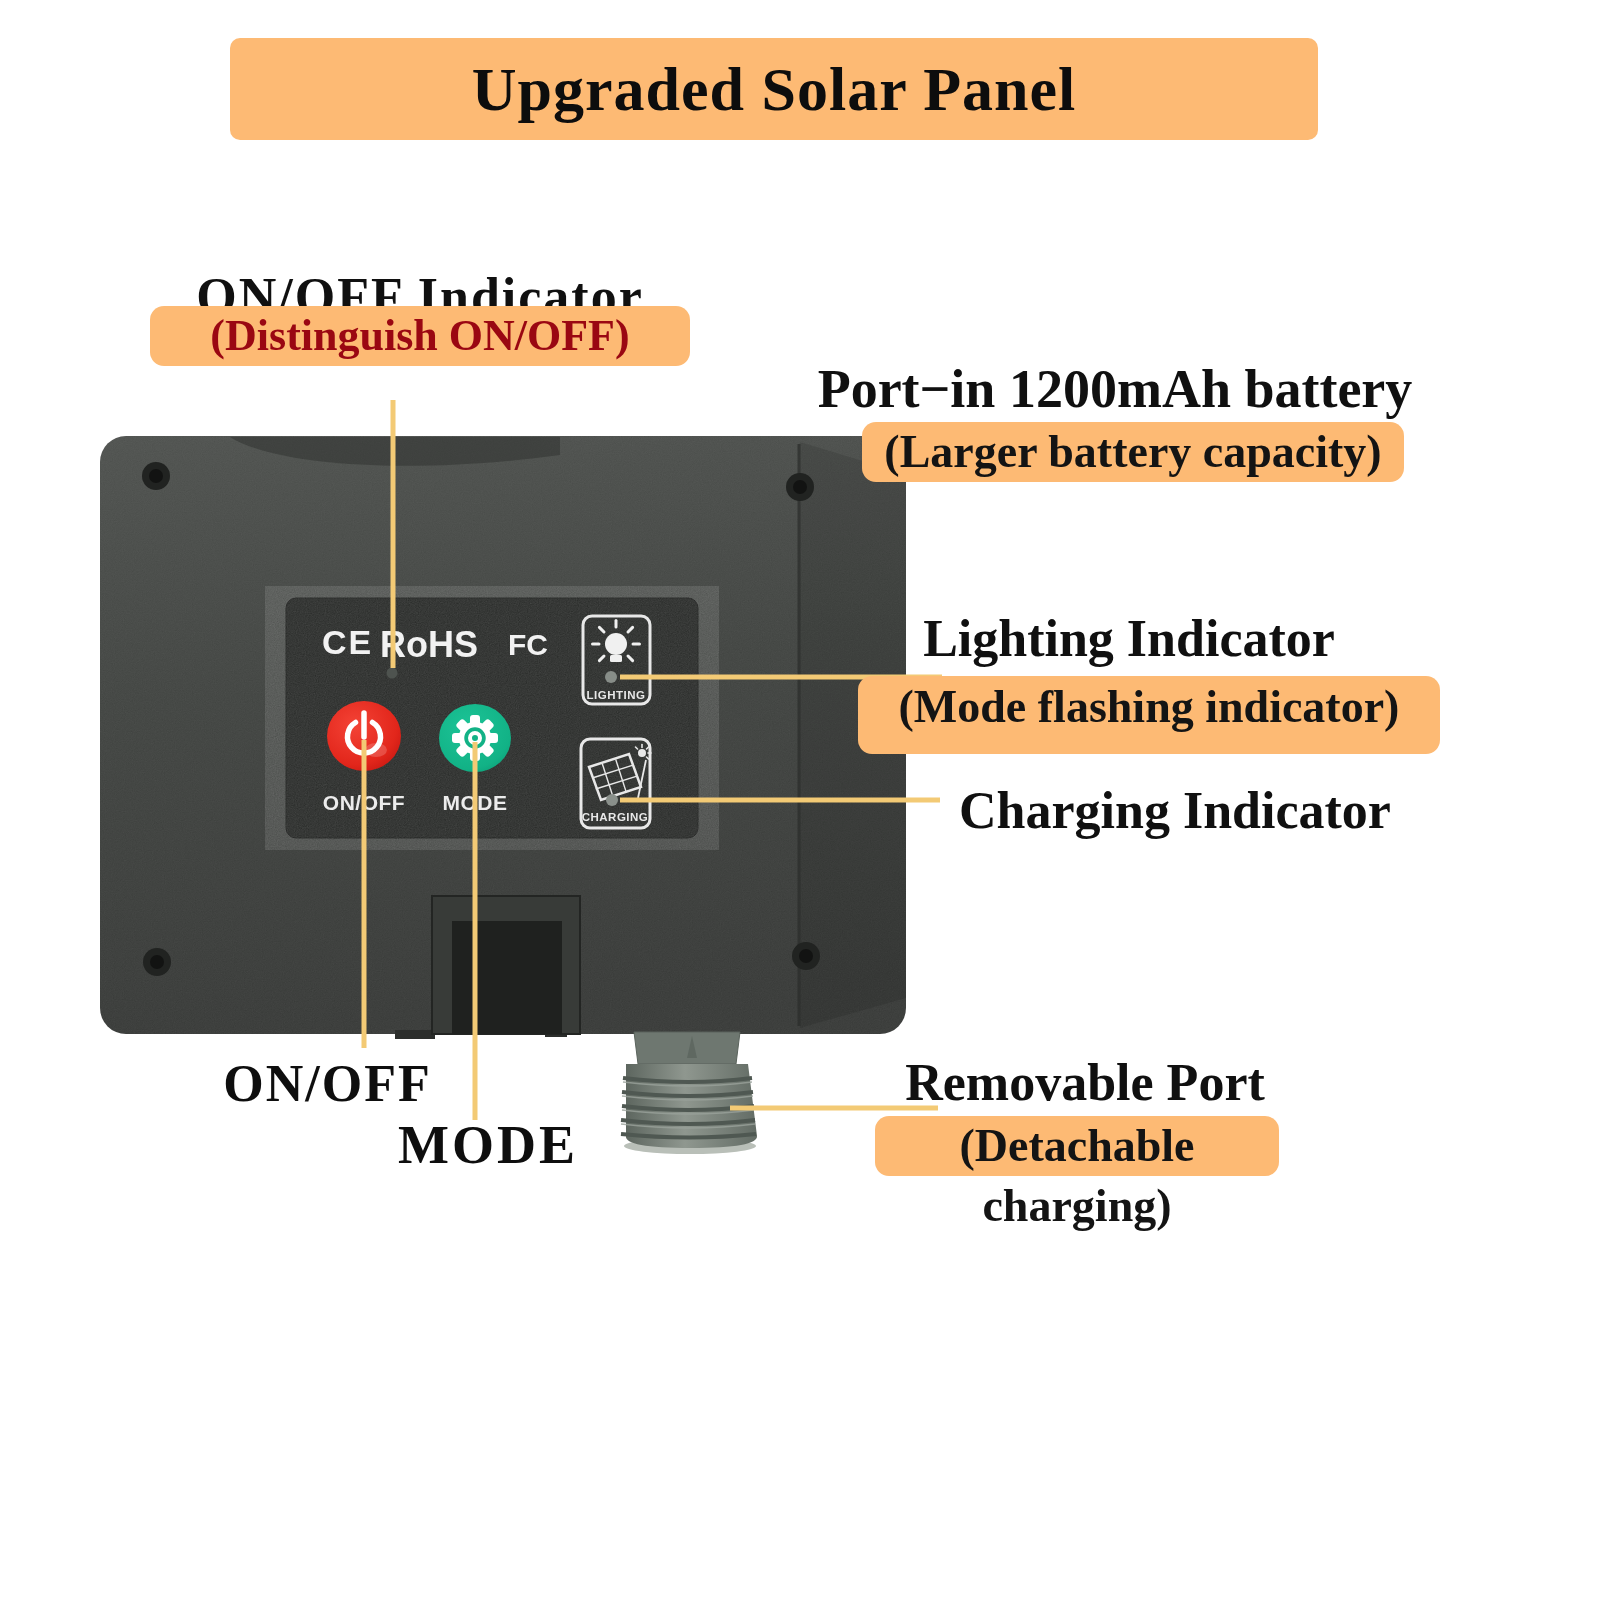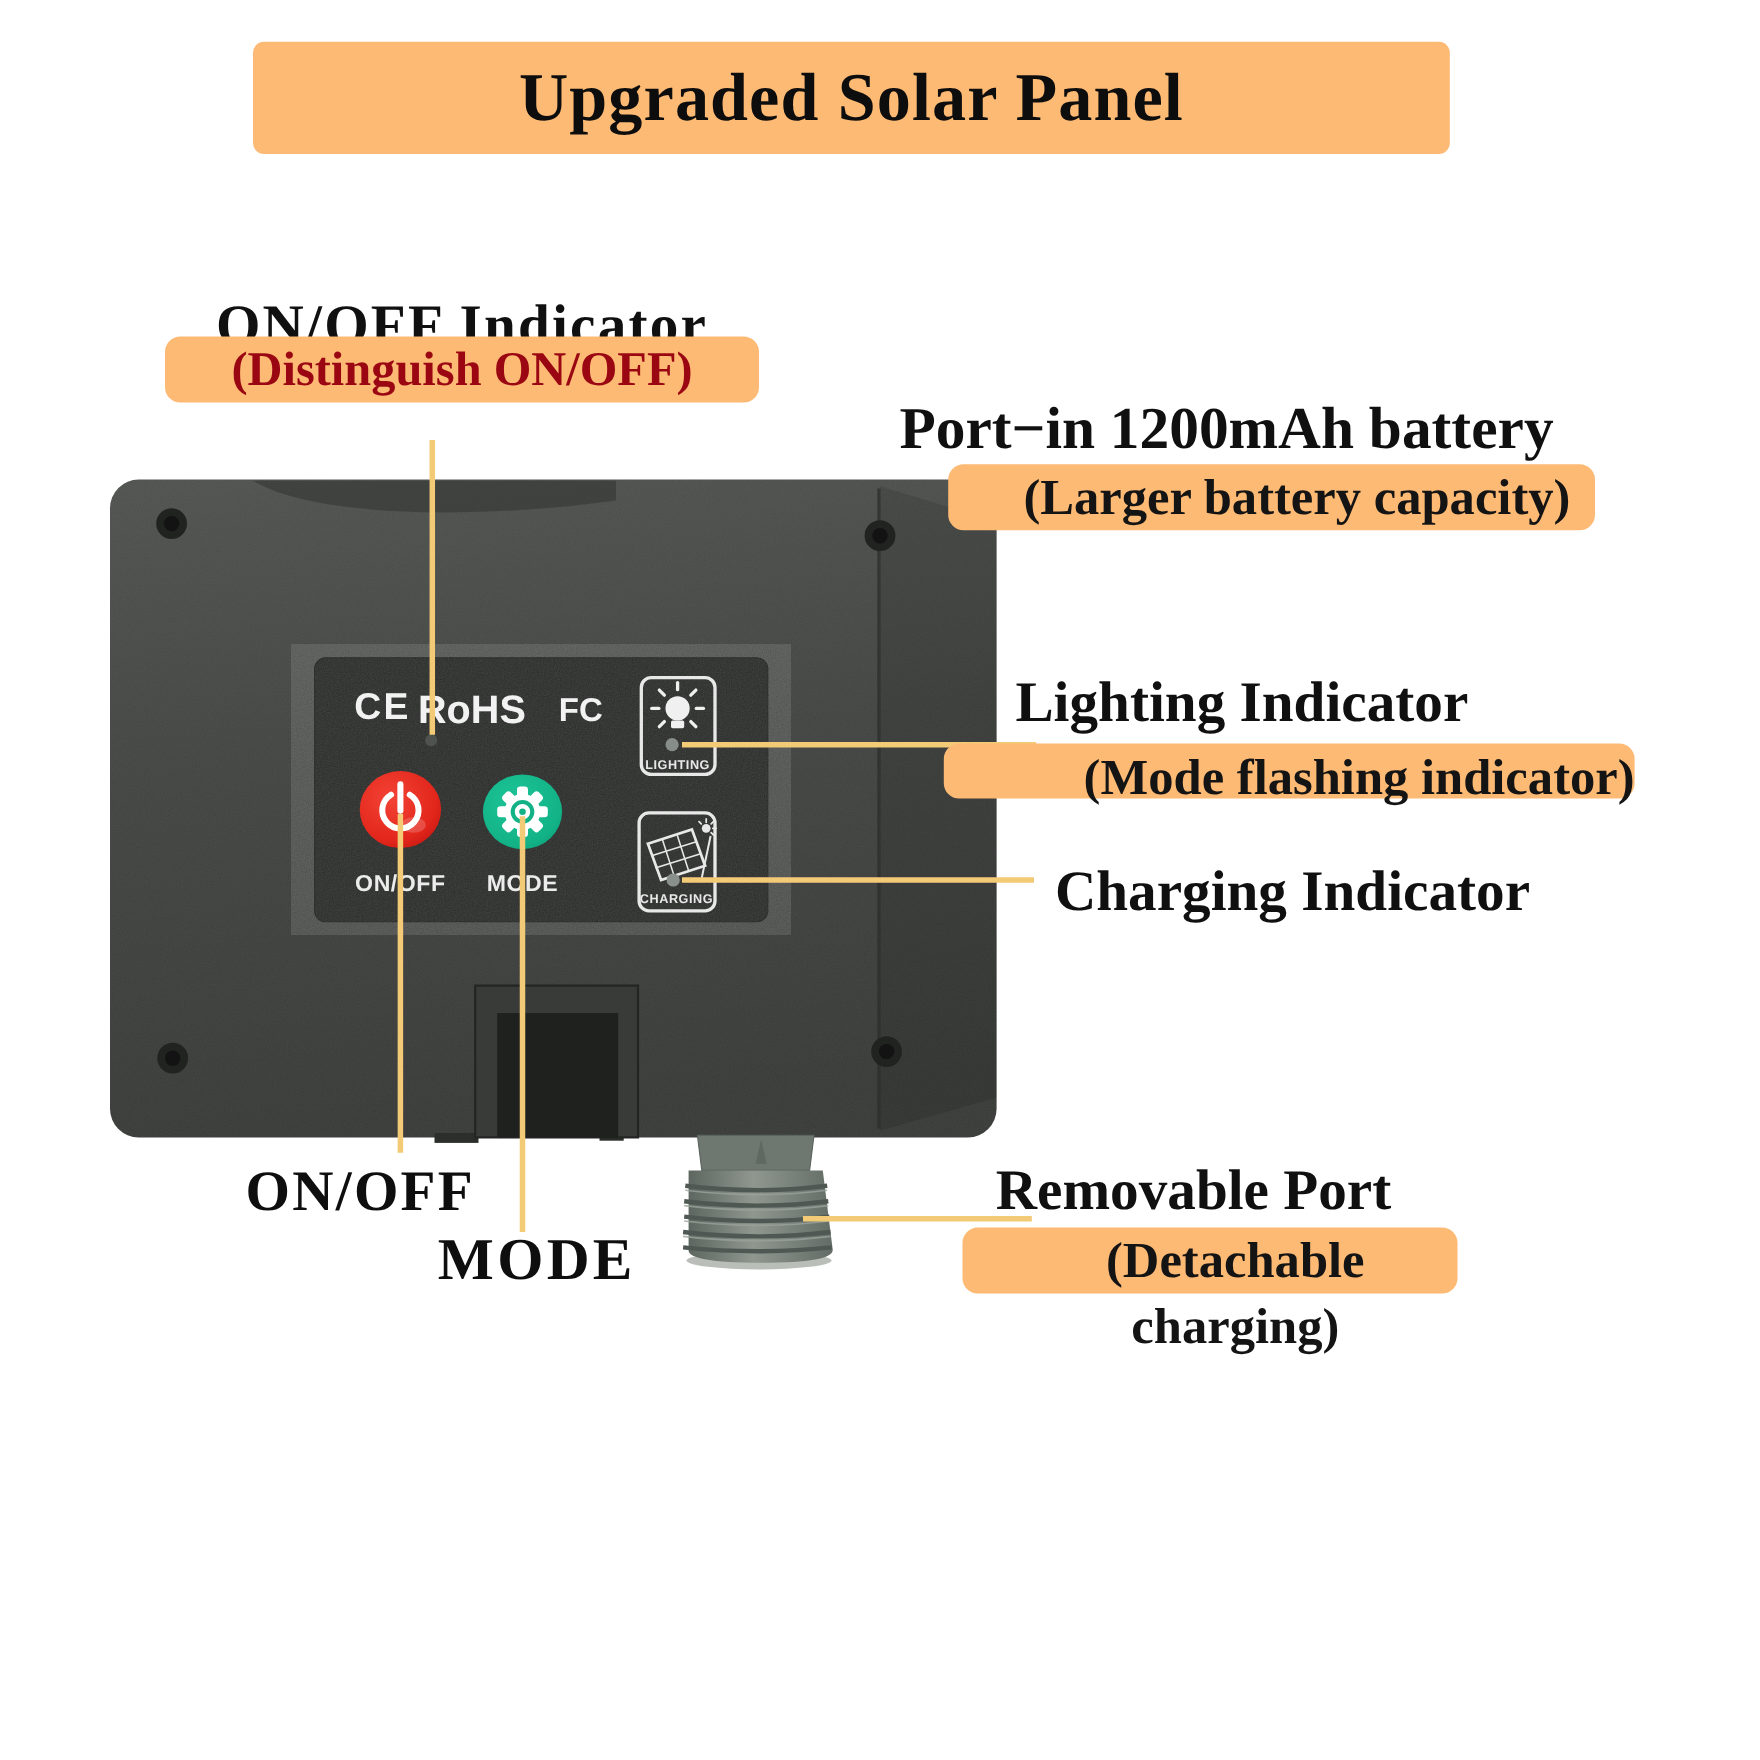--- a/index.html
+++ b/index.html
@@ -16,21 +16,21 @@
   .banner h1{
     margin:0;font-size:62px;font-weight:700;color:#0d0d0d;letter-spacing:1px;
   }
   .ann-title{
     font-weight:700;color:#101010;text-align:center;line-height:1.1;
   }
   .pill{
     background:#fdba74;border-radius:14px;text-align:center;font-weight:700;
   }
   .pill.red-text{color:#9A0712;}
-  .pill.black-text{color:#141414;padding-left:46px;}
+  .pill.black-text{color:#141414;}
   .big-label{
     font-weight:700;color:#0e0e0e;text-align:center;
   }
   svg text{font-family:"Liberation Sans","DejaVu Sans",sans-serif;}
 </style>
 </head>
 <body>
 
 <div class="canvas">
 
@@ -206,21 +206,21 @@
     </g>
   </svg>
 
   <div class="abs ann-title" style="left:140px;top:232px;width:560px;font-size:52px;letter-spacing:2px;margin-top:36px;">ON/OFF Indicator</div>
   <div class="abs pill red-text" style="left:150px;top:306px;width:540px;height:60px;line-height:60px;font-size:44px;">(Distinguish ON/OFF)</div>
 
   <div class="abs ann-title" style="left:765px;top:360px;width:700px;font-size:54px;">Port−in 1200mAh battery</div>
   <div class="abs pill black-text" style="left:862px;top:422px;width:542px;height:60px;line-height:60px;font-size:46px;">(Larger battery capacity)</div>
 
   <div class="abs ann-title" style="left:859px;top:610px;width:540px;font-size:52px;">Lighting Indicator</div>
-  <div class="abs pill black-text" style="left:858px;top:676px;width:582px;height:50px;line-height:62px;font-size:46px;text-align:right;">(Mode flashing indicator)</div>
+  <div class="abs pill black-text" style="left:858px;top:676px;width:582px;height:78px;line-height:62px;font-size:46px;">(Mode flashing indicator)</div>
 
   <div class="abs ann-title" style="left:905px;top:782px;width:540px;font-size:52px;">Charging Indicator</div>
 
   <div class="abs big-label" style="left:195px;top:1054px;width:265px;font-size:52px;letter-spacing:2px;">ON/OFF</div>
   <div class="abs big-label" style="left:388px;top:1114px;width:200px;font-size:54px;letter-spacing:3px;">MODE</div>
 
   <div class="abs ann-title" style="left:870px;top:1054px;width:430px;font-size:52px;">Removable Port</div>
   <div class="abs pill black-text" style="left:875px;top:1116px;width:404px;height:60px;line-height:60px;font-size:46px;">(Detachable charging)</div>
 
 </div>

